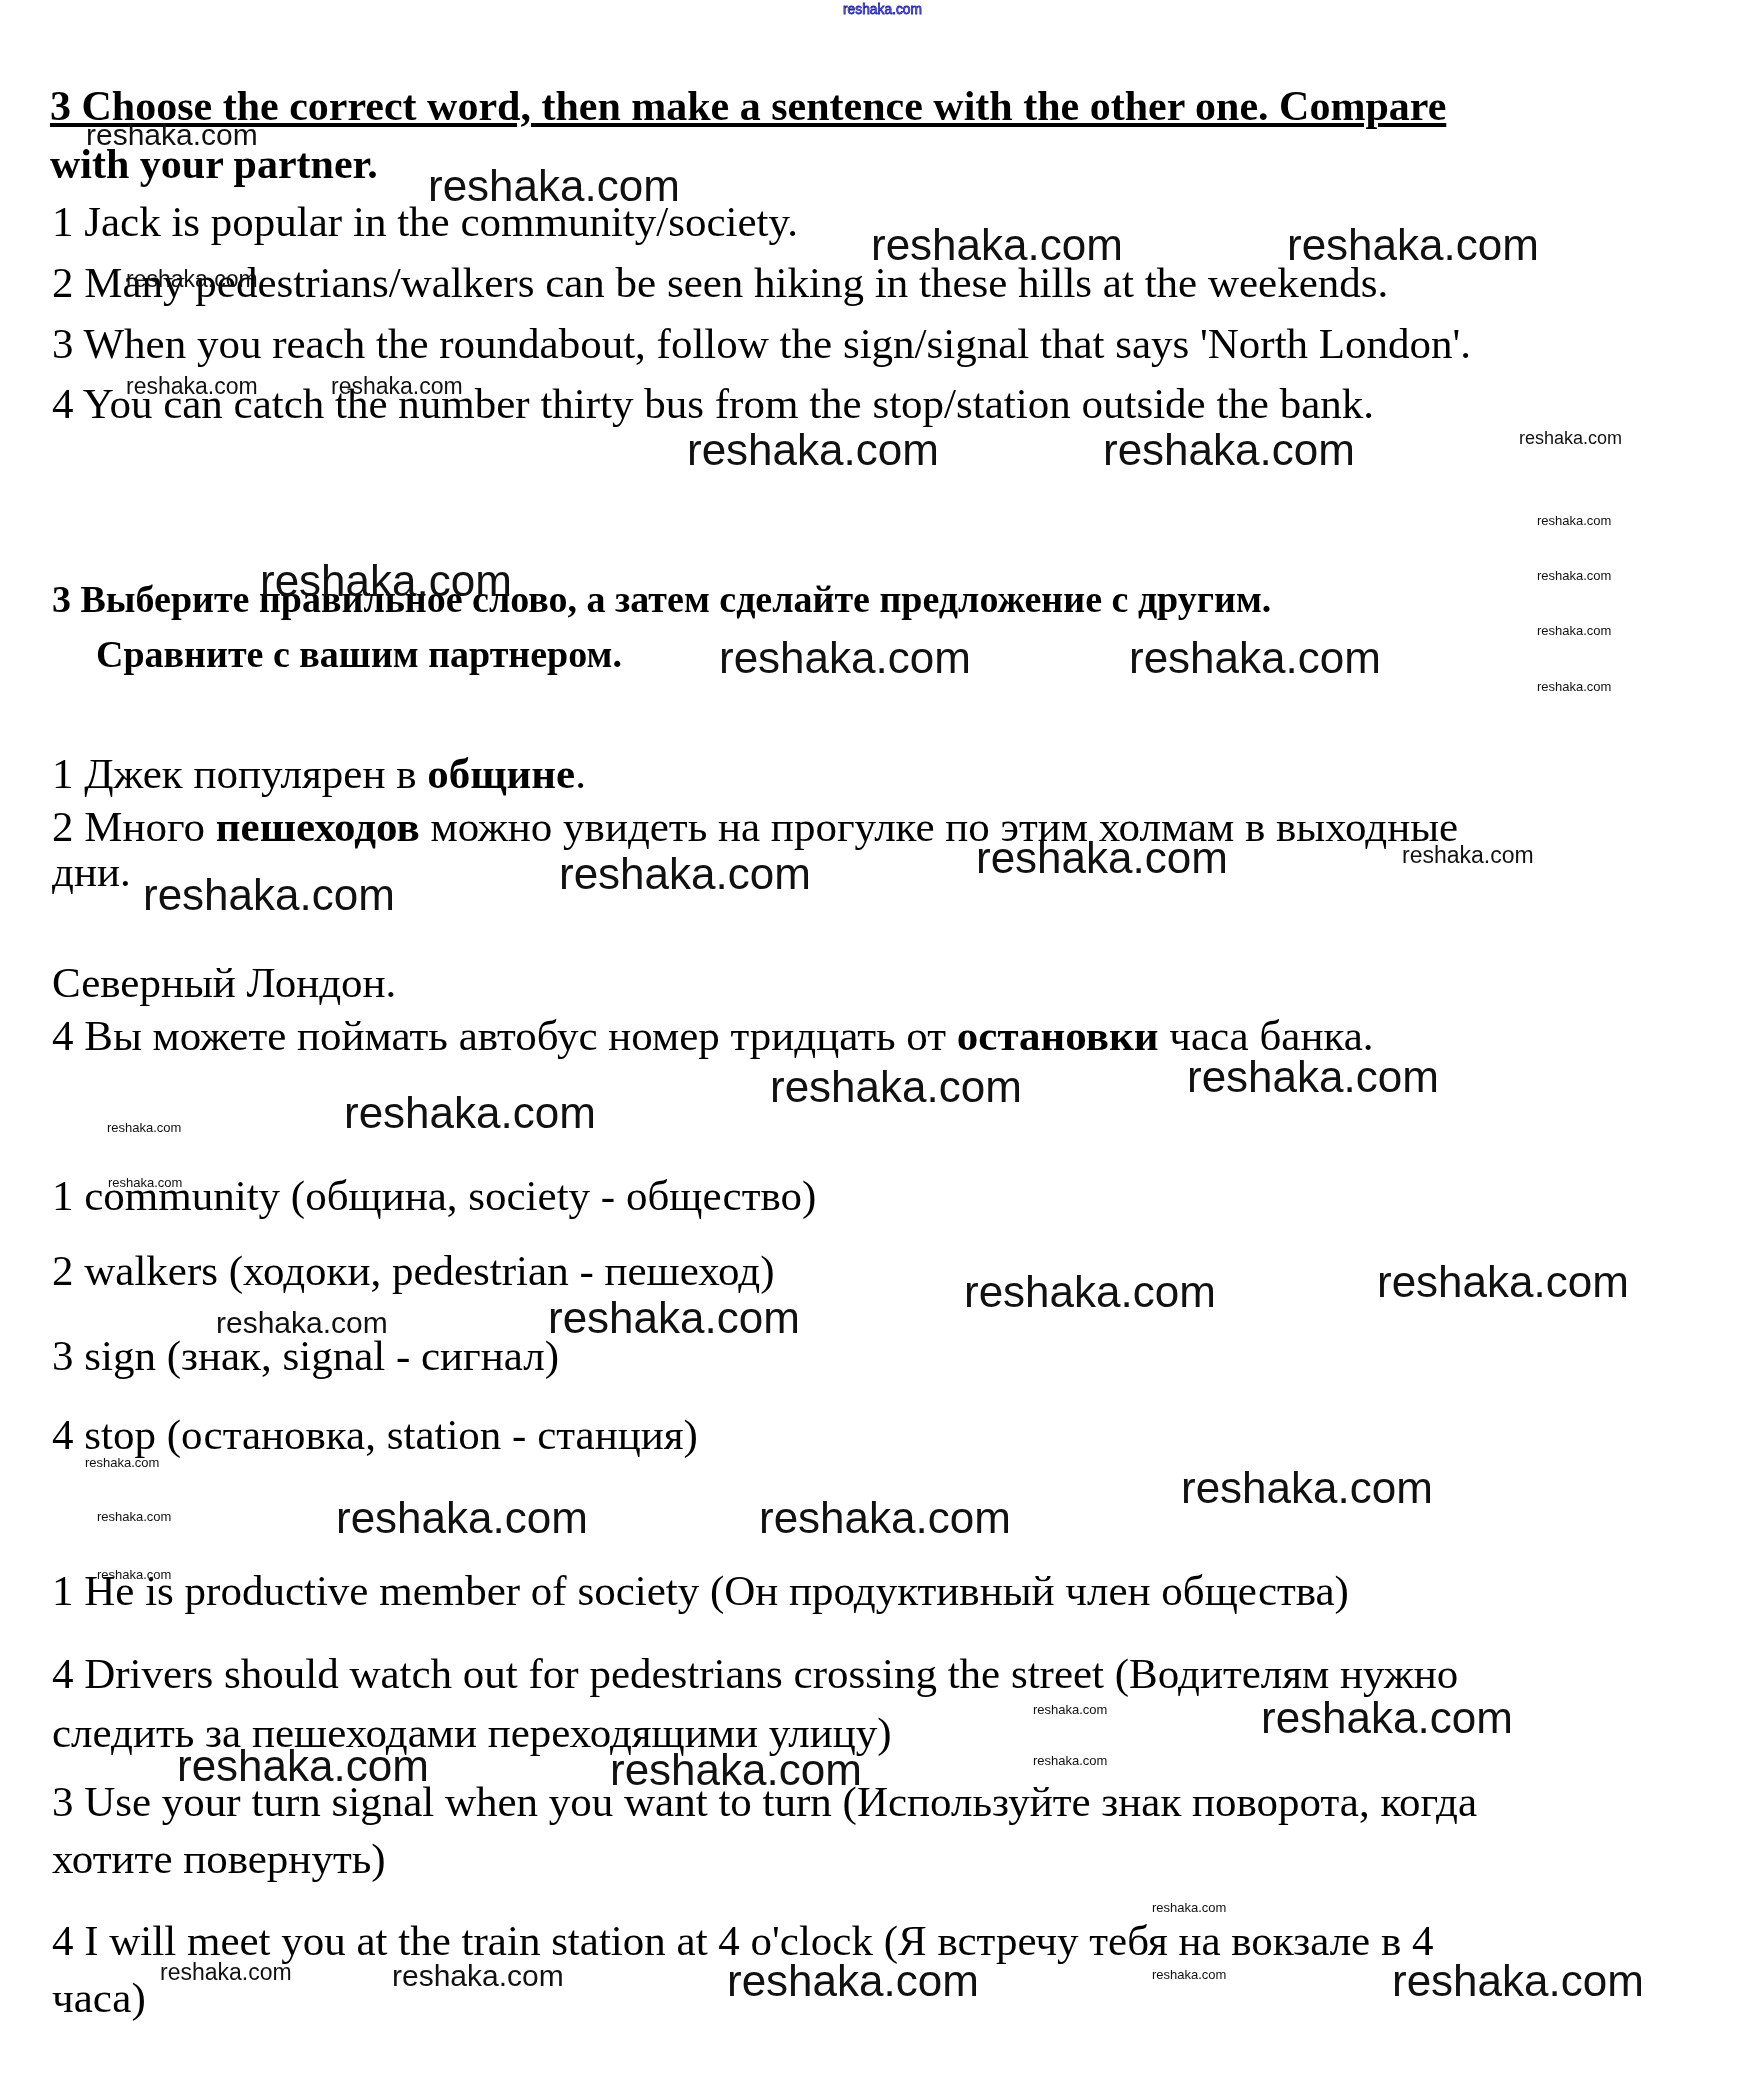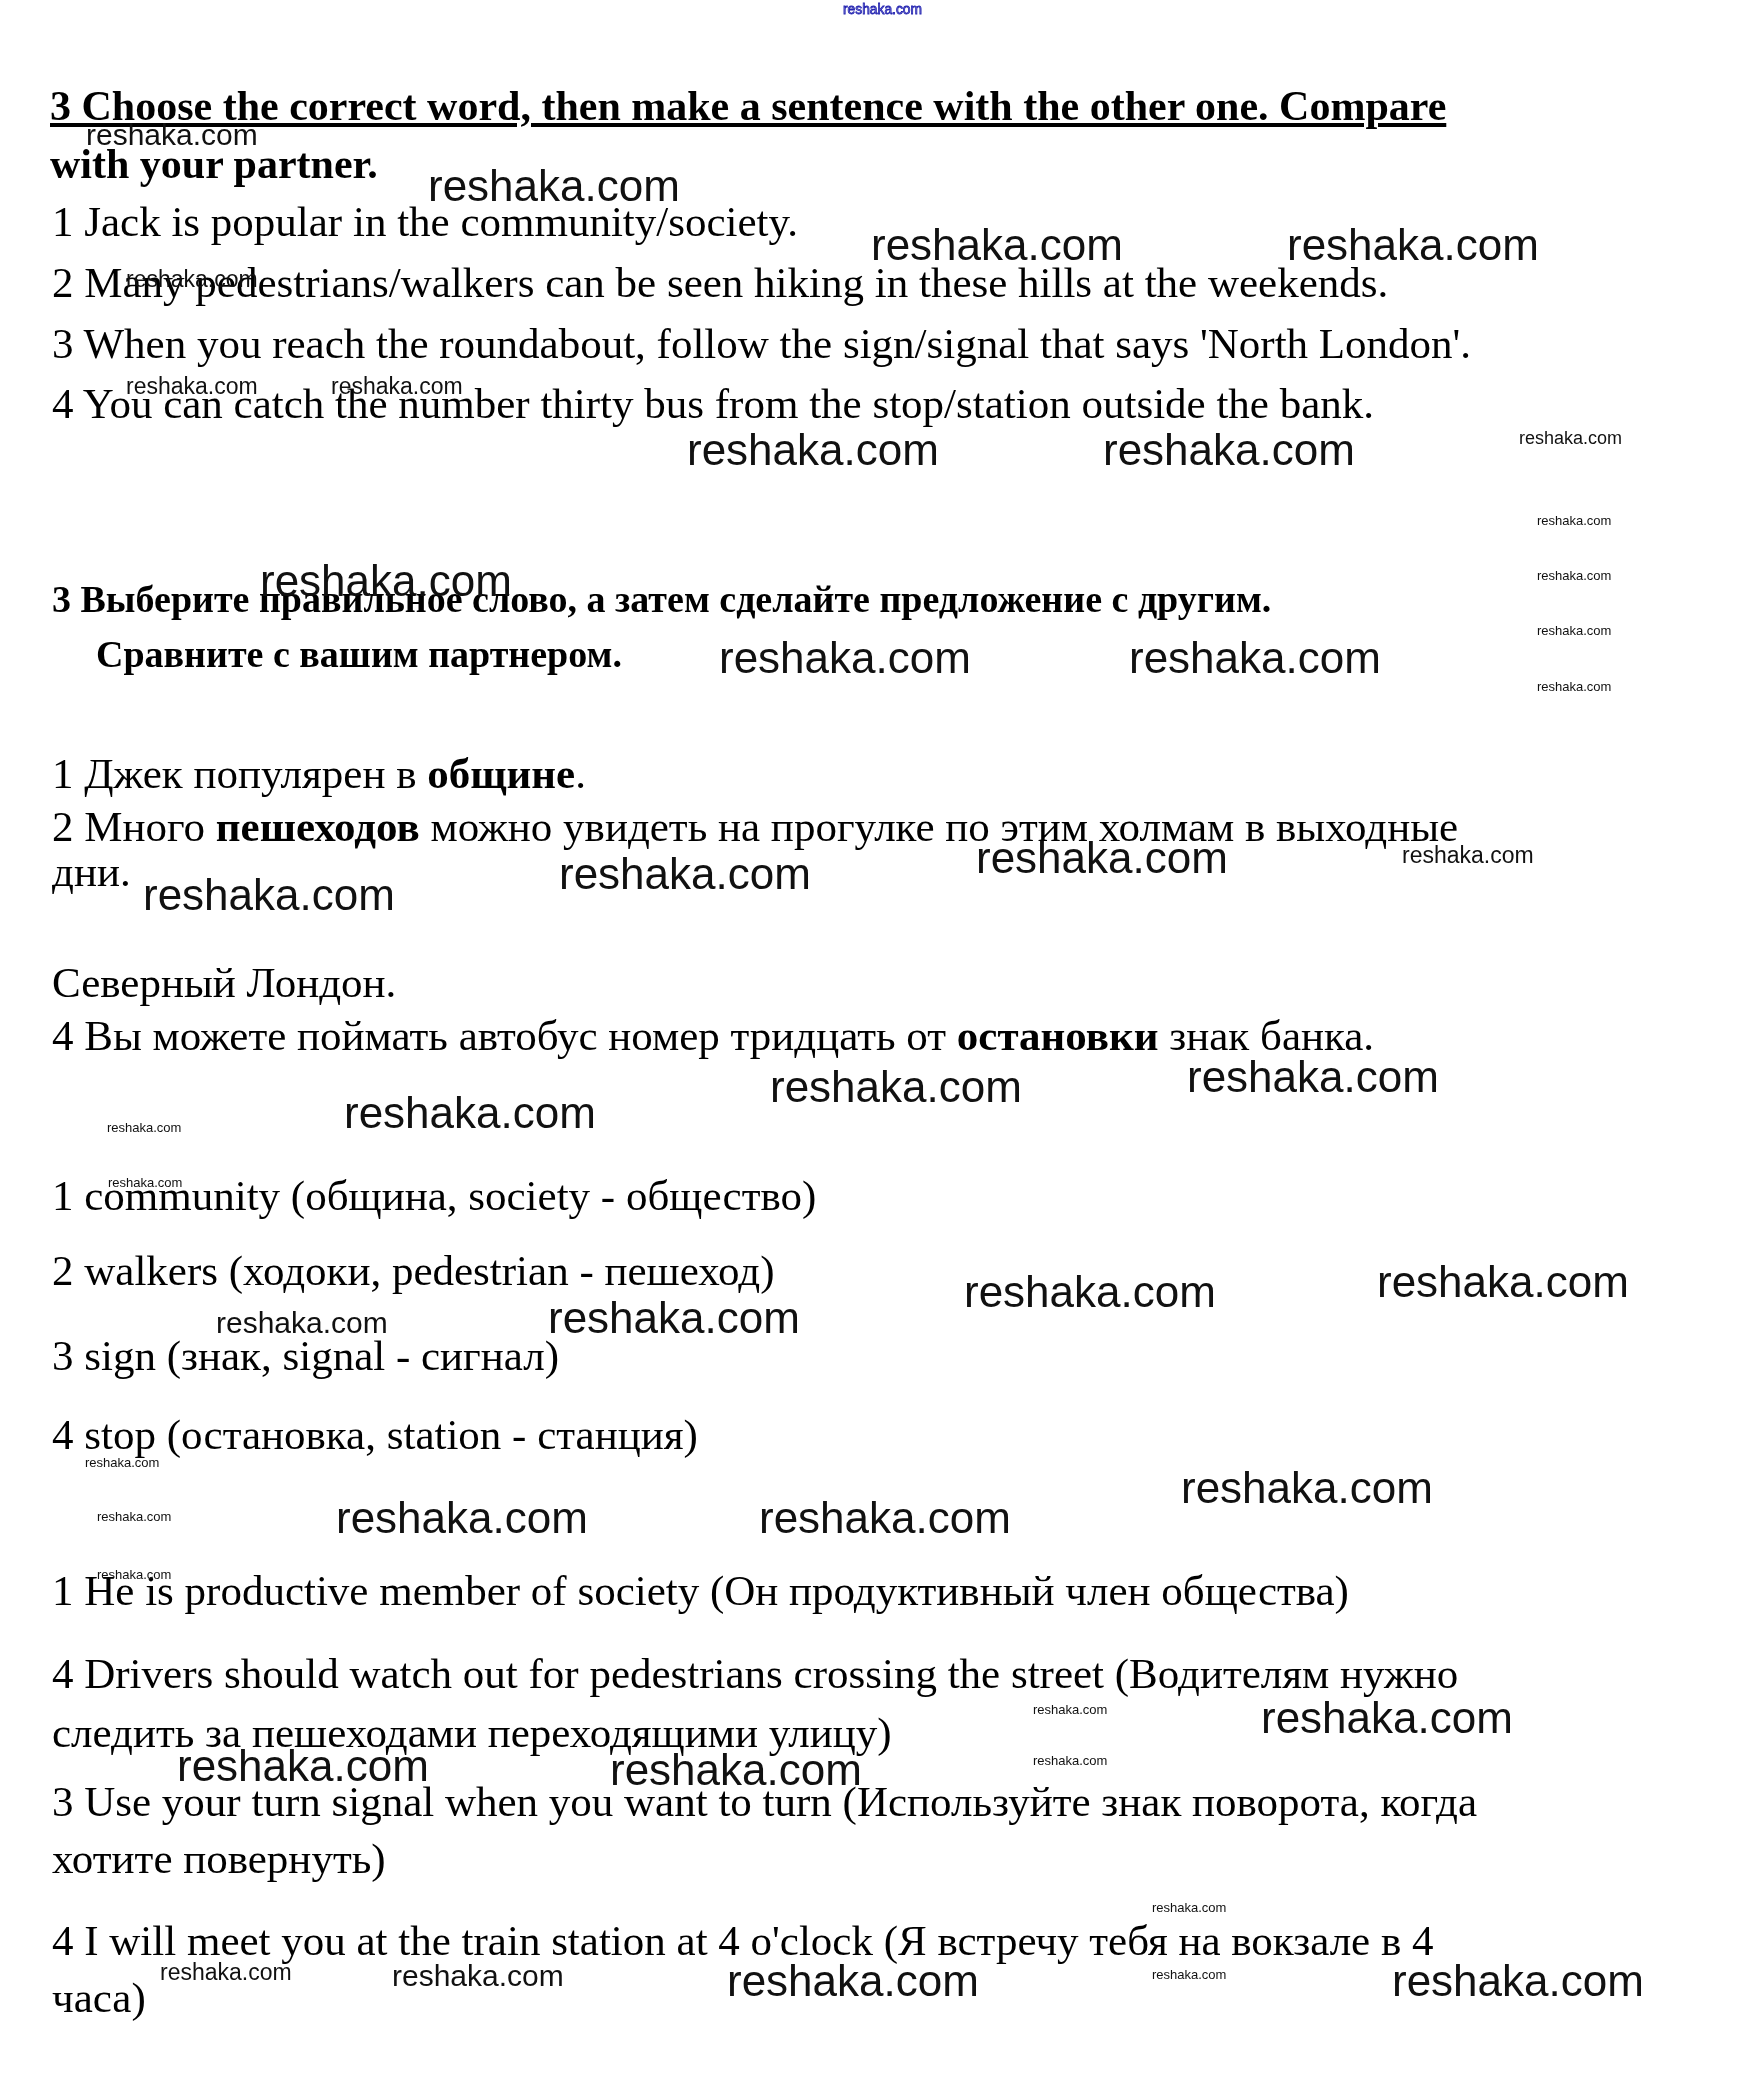--- a/index.html
+++ b/index.html
@@ -56,21 +56,21 @@
   <div class="ln hd-ru" style="left:52px; top:579px;">3 Выберите правильное слово, а затем сделайте предложение с другим.</div>
   <div class="ln hd-ru" style="left:52px; top:634px;margin-left:44px;">Сравните с вашим партнером.</div>
 
   <div class="ln" style="left:52px; top:744px;margin-top:7px;"><span>1 Джек популярен в </span><b>общине</b><span>.</span></div>
 
   <div class="ln" style="left:52px; top:804px;"><span>2 Много </span><b>пешеходов</b><span> можно увидеть на прогулке по этим холмам в выходные</span></div>
   <div class="ln" style="left:52px; top:849px;">дни.</div>
 
   <div class="ln" style="left:52px; top:960px;">Северный Лондон.</div>
 
-  <div class="ln" style="left:52px; top:1013px;"><span>4 Вы можете поймать автобус номер тридцать от </span><b>остановки</b><span> знак банка.</span></div>
+  <div class="ln" style="left:52px; top:1013px;"><span>4 Вы можете поймать автобус номер тридцать от </span><b>остановки</b><span> часа банка.</span></div>
 
   <div class="ln" style="left:52px; top:1173px;">1 community (община, society - общество)</div>
   <div class="ln" style="left:52px; top:1248px;">2 walkers (ходоки, pedestrian - пешеход)</div>
   <div class="ln" style="left:52px; top:1333px;">3 sign (знак, signal - сигнал)</div>
   <div class="ln" style="left:52px; top:1412px;">4 stop (остановка, station - станция)</div>
 
   <div class="ln" style="left:52px; top:1568px;">1 He is productive member of society (Он продуктивный член общества)</div>
   <div class="ln" style="left:52px; top:1651px;">4 Drivers should watch out for pedestrians crossing the street (Водителям нужно</div>
   <div class="ln" style="left:52px; top:1710px;">следить за пешеходами переходящими улицу)</div>
   <div class="ln" style="left:52px; top:1779px;">3 Use your turn signal when you want to turn (Используйте знак поворота, когда</div>

